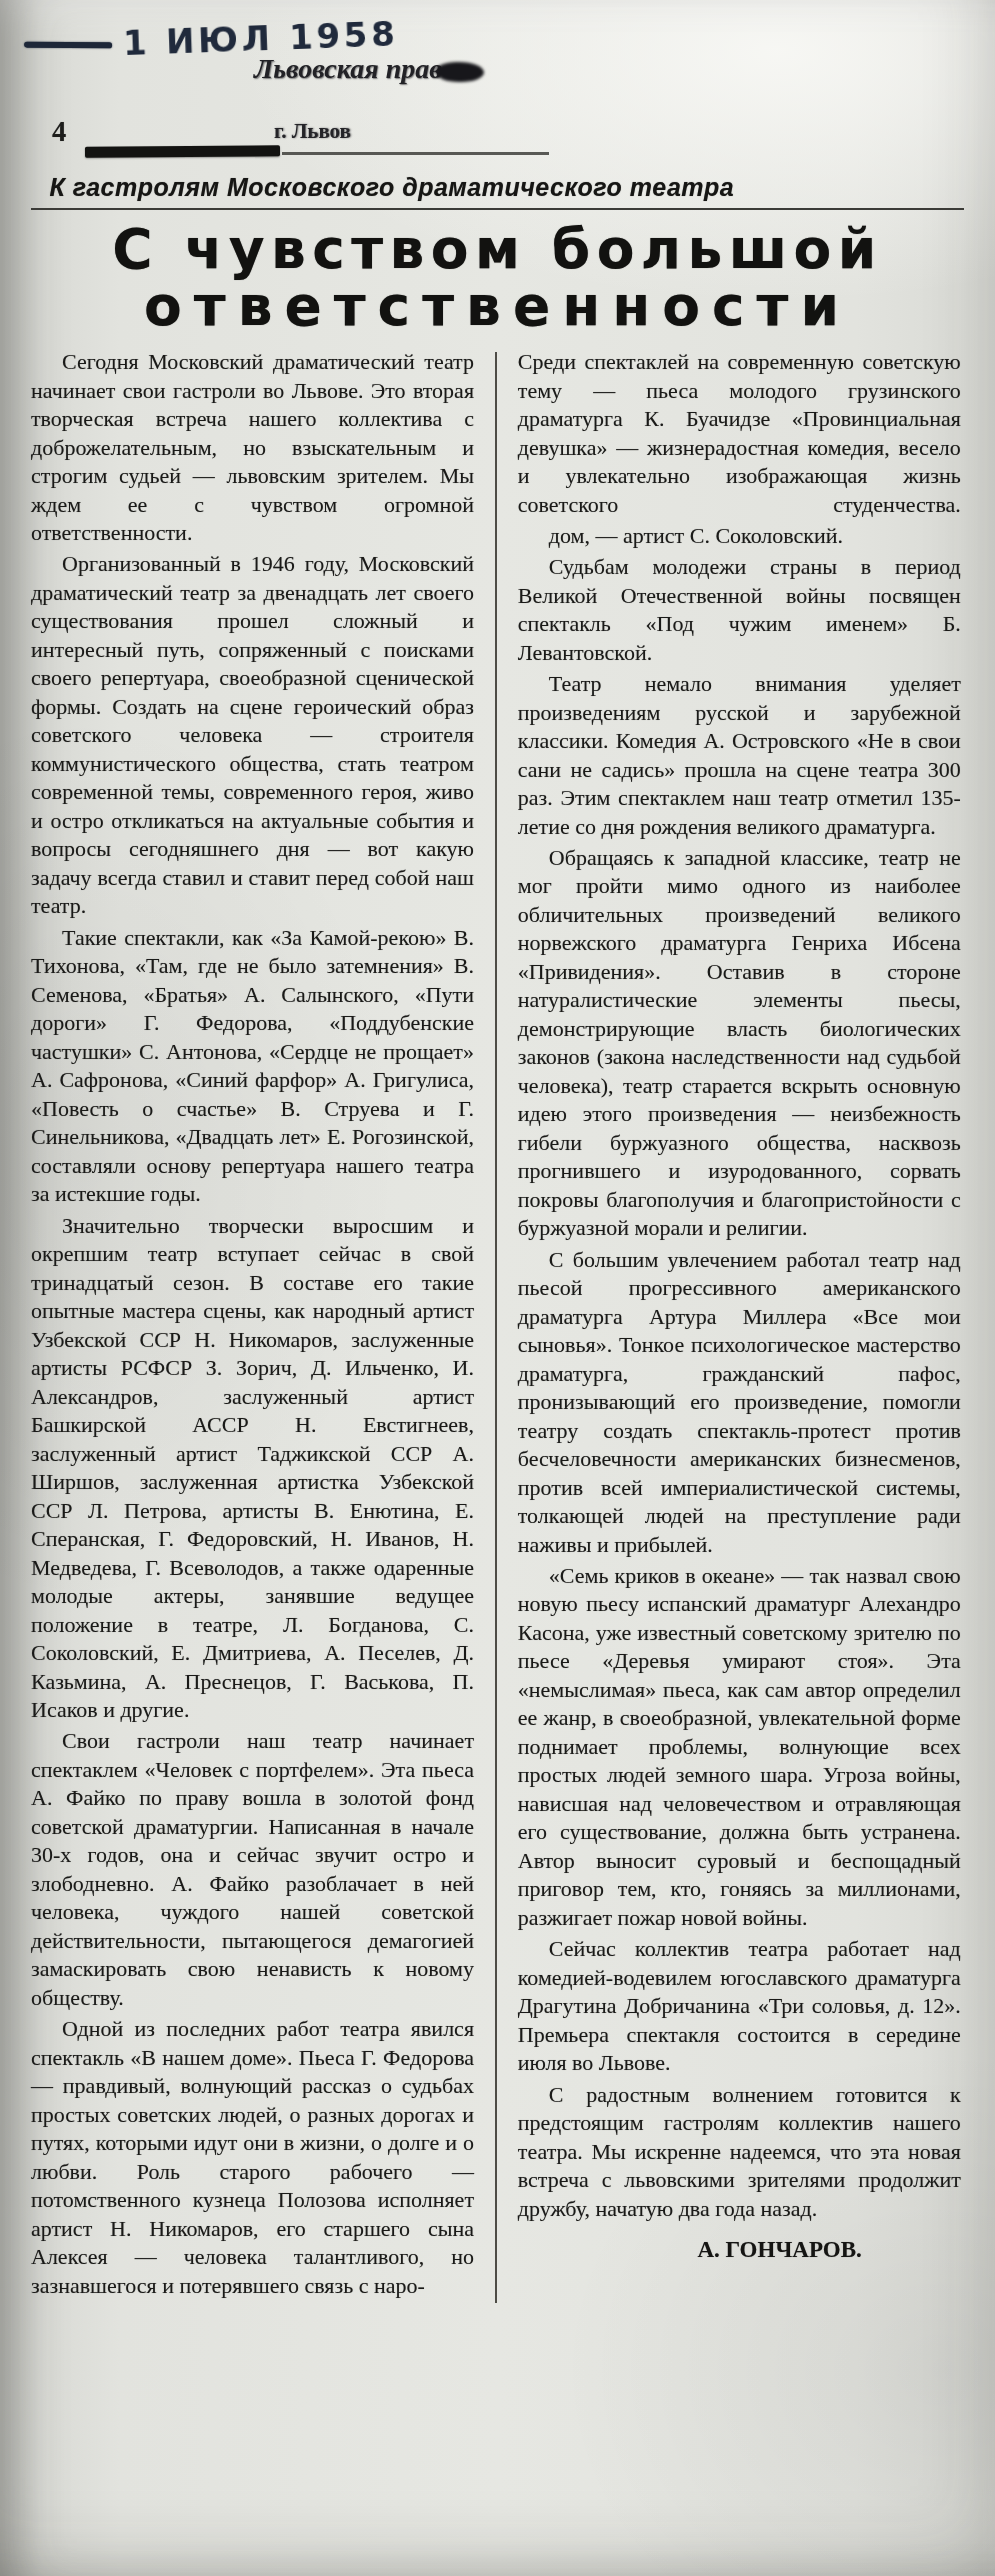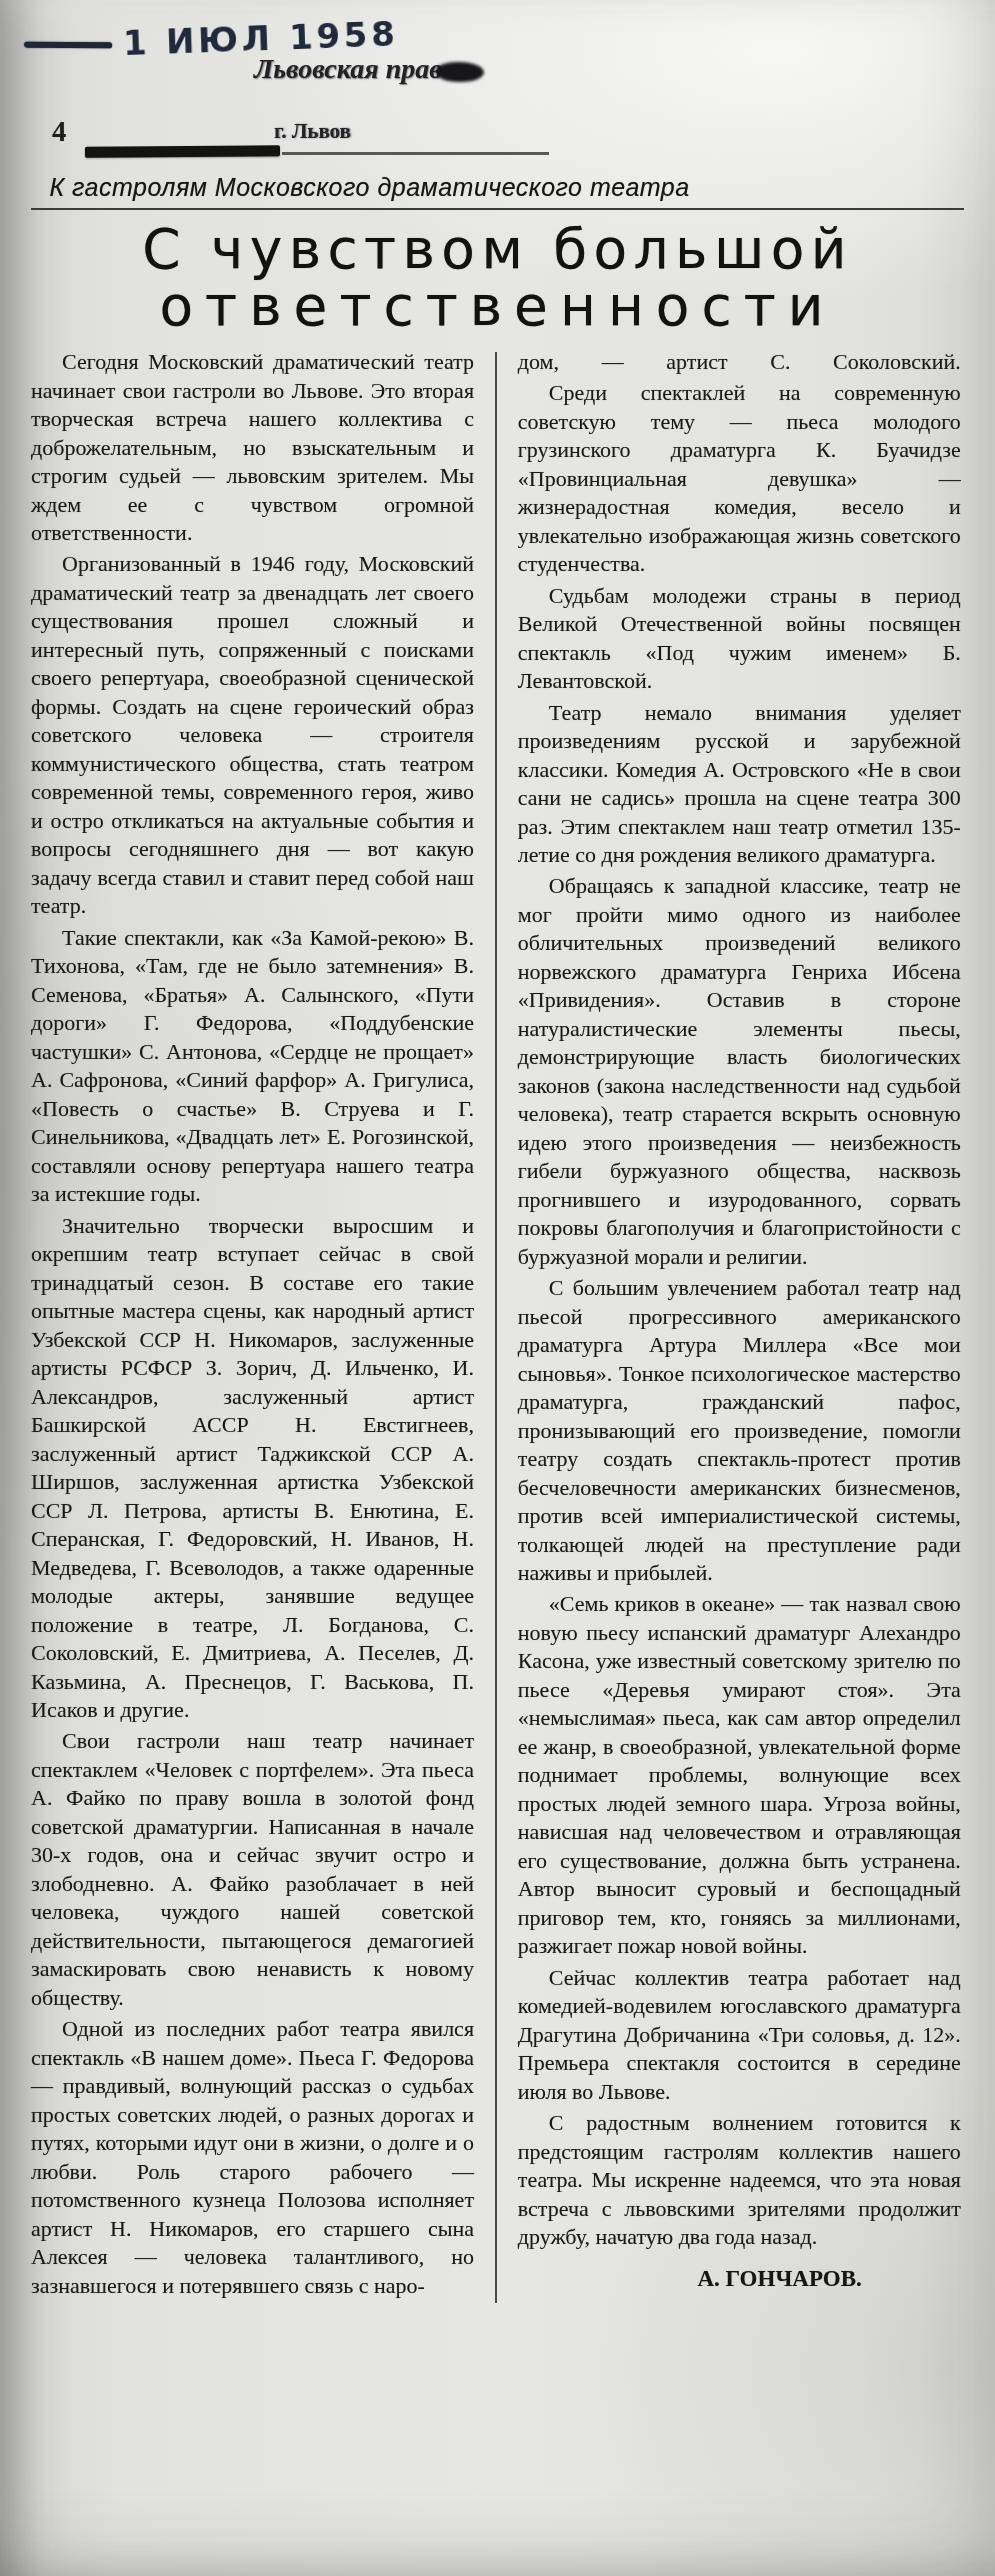--- a/index.html
+++ b/index.html
@@ -77,32 +77,32 @@
   .top-line {
     position:absolute; top:152px; left:282px;
     width:267px; height:2.8px; background:#33332f; opacity:.8;
   }
 
   
   .content { position:absolute; top:173px; left:31px; width:933px; }
 
   .kicker {
     font-family:"Liberation Sans", sans-serif;
-    font-style:italic; font-weight:400; font-size:25px;
+    font-style:italic; font-weight:700; font-size:25px;
     letter-spacing:0.5px; color:#161614;
     padding-left:18.4px;
     text-shadow:0 0 0.9px rgba(22,22,20,.5);
   }
   .kicker-rule { margin-top:6.4px; height:1.8px; background:#3b3b37; }
 
   .headline {
     margin:11px 0 13px;
     text-align:center;
     font-family:"DejaVu Sans", sans-serif;
-    font-weight:400; color:#121210;
+    font-weight:700; color:#121210;
     font-size:55px; line-height:57px;
     text-shadow:0 0 0.9px rgba(18,18,16,.55);
   }
   .hl1 { display:block; letter-spacing:6.4px; }
   .hl2 { display:block; letter-spacing:12px; }
 
   .columns { display:flex; align-items:stretch; margin-top:5px; }
   .col {
     width:443px;
     font-size:22px; line-height:28.5px;
@@ -163,22 +163,22 @@
           <p class="para">Такие спектакли, как «За Камой-рекою» В. Тихонова, «Там, где не было затемнения» В. Семенова, «Братья» А. Салынского, «Пути дороги» Г. Федорова, «Поддубенские частушки» С. Антонова, «Сердце не прощает» А. Сафронова, «Синий фарфор» А. Григулиса, «Повесть о счастье» В. Струева и Г. Синельникова, «Двадцать лет» Е. Рогозинской, составляли основу репертуара нашего театра за истекшие годы.</p>
           <p class="para">Значительно творчески выросшим и окрепшим театр вступает сейчас в свой тринадцатый сезон. В составе его такие опытные мастера сцены, как народный артист Узбекской ССР Н. Никомаров, заслуженные артисты РСФСР З. Зорич, Д. Ильченко, И. Александров, заслуженный артист Башкирской АССР Н. Евстигнеев, заслуженный артист Таджикской ССР А. Ширшов, заслуженная артистка Узбекской ССР Л. Петрова, артисты В. Енютина, Е. Сперанская, Г. Федоровский, Н. Иванов, Н. Медведева, Г. Всеволодов, а также одаренные молодые актеры, занявшие ведущее положение в театре, Л. Богданова, С. Соколовский, Е. Дмитриева, А. Песелев, Д. Казьмина, А. Преснецов, Г. Васькова, П. Исаков и другие.</p>
           <p class="para">Свои гастроли наш театр начинает спектаклем «Человек с портфелем». Эта пьеса А. Файко по праву вошла в золотой фонд советской драматургии. Написанная в начале 30-х годов, она и сейчас звучит остро и злободневно. А. Файко разоблачает в ней человека, чуждого нашей советской действительности, пытающегося демагогией замаскировать свою ненависть к новому обществу.</p>
           <p class="para">Одной из последних работ театра явился спектакль «В нашем доме». Пьеса Г. Федорова — правдивый, волнующий рассказ о судьбах простых советских людей, о разных дорогах и путях, которыми идут они в жизни, о долге и о любви. Роль старого рабочего — потомственного кузнеца Полозова исполняет артист Н. Никомаров, его старшего сына Алексея — человека талантливого, но зазнавшегося и потерявшего связь с наро-</p>
         </div>
 
       <div class="divider"></div>
 
       <div class="col right">
         <div class="right-list">
+            <p class="para">Среди спектаклей на современную советскую тему — пьеса молодого грузинского драматурга К. Буачидзе «Провинциальная девушка» — жизнерадостная комедия, весело и увлекательно изображающая жизнь советского студенчества.</p>
             <p class="para">дом, — артист С. Соколовский.</p>
-            <p class="para">Среди спектаклей на современную советскую тему — пьеса молодого грузинского драматурга К. Буачидзе «Провинциальная девушка» — жизнерадостная комедия, весело и увлекательно изображающая жизнь советского студенчества.</p>
             <p class="para">Судьбам молодежи страны в период Великой Отечественной войны посвящен спектакль «Под чужим именем» Б. Левантовской.</p>
             <p class="para">Театр немало внимания уделяет произведениям русской и зарубежной классики. Комедия А. Островского «Не в свои сани не садись» прошла на сцене театра 300 раз. Этим спектаклем наш театр отметил 135-летие со дня рождения великого драматурга.</p>
             <p class="para">Обращаясь к западной классике, театр не мог пройти мимо одного из наиболее обличительных произведений великого норвежского драматурга Генриха Ибсена «Привидения». Оставив в стороне натуралистические элементы пьесы, демонстрирующие власть биологических законов (закона наследственности над судьбой человека), театр старается вскрыть основную идею этого произведения — неизбежность гибели буржуазного общества, насквозь прогнившего и изуродованного, сорвать покровы благополучия и благопристойности с буржуазной морали и религии.</p>
             <p class="para">С большим увлечением работал театр над пьесой прогрессивного американского драматурга Артура Миллера «Все мои сыновья». Тонкое психологическое мастерство драматурга, гражданский пафос, пронизывающий его произведение, помогли театру создать спектакль-протест против бесчеловечности американских бизнесменов, против всей империалистической системы, толкающей людей на преступление ради наживы и прибылей.</p>
             <p class="para">«Семь криков в океане» — так назвал свою новую пьесу испанский драматург Алехандро Касона, уже известный советскому зрителю по пьесе «Деревья умирают стоя». Эта «немыслимая» пьеса, как сам автор определил ее жанр, в своеобразной, увлекательной форме поднимает проблемы, волнующие всех простых людей земного шара. Угроза войны, нависшая над человечеством и отравляющая его существование, должна быть устранена. Автор выносит суровый и беспощадный приговор тем, кто, гоняясь за миллионами, разжигает пожар новой войны.</p>
             <p class="para">Сейчас коллектив театра работает над комедией-водевилем югославского драматурга Драгутина Добричанина «Три соловья, д. 12». Премьера спектакля состоится в середине июля во Львове.</p>
             <p class="para">С радостным волнением готовится к предстоящим гастролям коллектив нашего театра. Мы искренне надеемся, что эта новая встреча с львовскими зрителями продолжит дружбу, начатую два года назад.</p>
           </div>
         <div class="sig-author">А. ГОНЧАРОВ.</div>
       </div>

